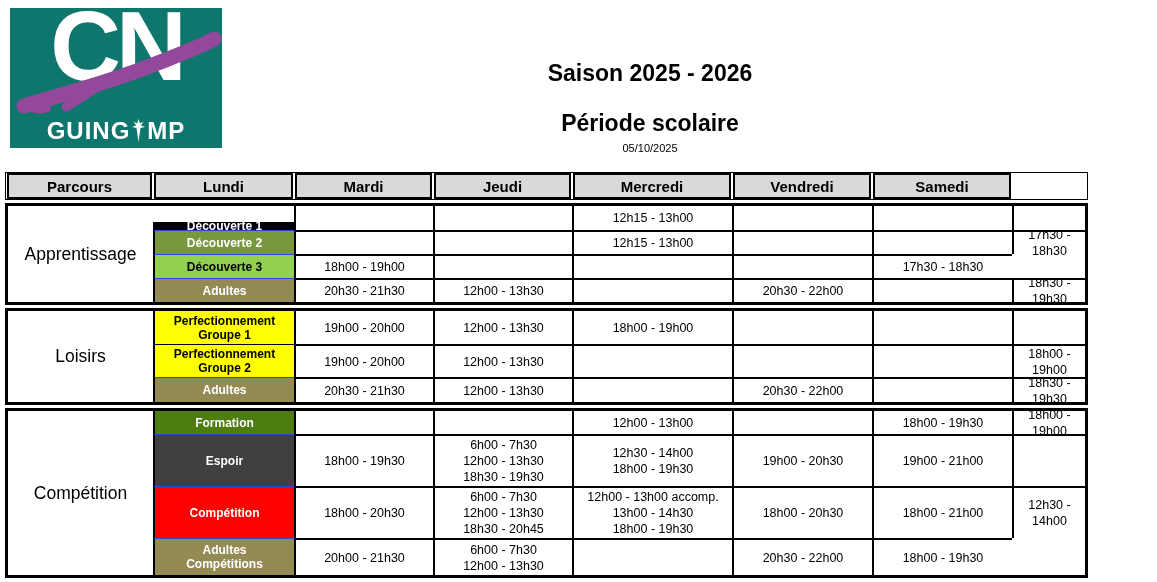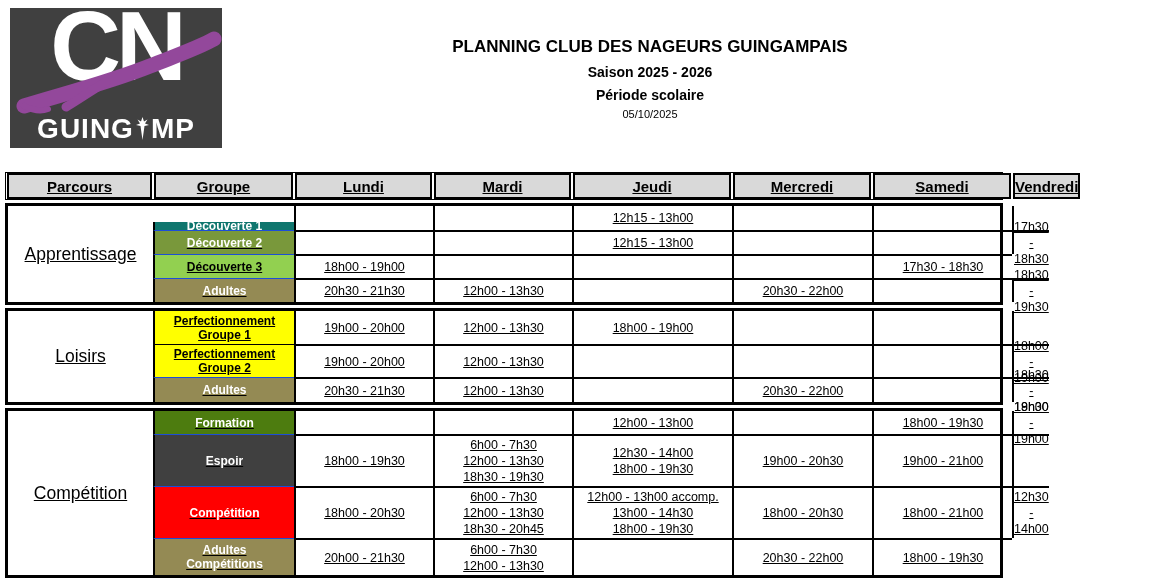--- a/index.html
+++ b/index.html
@@ -9,46 +9,46 @@
     background: #ffffff;
     font-family: "Liberation Sans", sans-serif;
     color: #000;
     overflow: hidden;
   }
 
   
   .logo {
     position: absolute; left: 10px; top: 8px;
     width: 212px; height: 140px;
-    background: #404040;
+    background: #0f766e;
   }
   .logo-cn {
     position: absolute; top: -14px; left: 0; right: 0;
     text-align: center; color: #fff;
     font-weight: 700; font-size: 98px; line-height: 1.08;
     letter-spacing: -5px;
   }
   .logo-city {
     position: absolute; bottom: 3px; left: 0; right: 0;
     display: flex; align-items: center; justify-content: center; gap: 1px;
-    color: #fff; font-weight: 700; font-size: 28px; letter-spacing: 1px;
+    color: #fff; font-weight: 700; font-size: 24px; letter-spacing: 1px;
   }
   .logo-swimmer { position: absolute; inset: 0; pointer-events: none; }
 
   
   .titleblock {
     position: absolute; left: 320px; top: 37px; width: 660px;
     text-align: center;
   }
   .title-main  { font-size: 17px; font-weight: 700; }
-  .title-sub   { font-size: 14px; font-weight: 700; margin-top: 7px; }
+  .title-sub   { font-size: 23px; font-weight: 700; margin-top: 23px; }
   .title-date  { font-size: 11px; margin-top: 5px; }
 
   
-  .tablewrap { position: absolute; left: 5px; top: 172px; width: 998px; text-decoration: underline; }
+  .tablewrap { position: absolute; left: 5px; top: 172px; width: 1083px; }
 
   .hgrid {
     display: grid;
     grid-template-columns: 147px 141px 139px 139px 160px 140px 140px 1fr;
     border: 1px solid #000;
     height: 28px;
     margin-bottom: 3px;
   }
   .hcell {
     margin: 0 1px;
@@ -105,43 +105,41 @@
   <div class="logo-city">
     <span>GUING</span>
     <svg width="15" height="24" viewBox="0 0 15 24">
       <path fill="#fff" d="M7.5,0 L9,4.5 L12.5,2.5 L10,6.5 L14,8 L9.5,9 L7.5,23 L5.5,9 L1,8 L5,6.5 L2.5,2.5 L6,4.5 Z"></path>
     </svg>
     <span>MP</span>
   </div>
 </div>
 
 <div class="titleblock">
-  <div class="title-main">PLANNING CLUB DES NAGEURS GUINGAMPAIS</div>
   <div class="title-sub">Saison 2025 - 2026</div>
   <div class="title-sub">Période scolaire</div>
   <div class="title-date">05/10/2025</div>
 </div>
 
 <div class="tablewrap">
 
   <div class="hgrid">
     <div class="hcell">Parcours</div>
-    <div class="hcell">Groupe</div>
     <div class="hcell">Lundi</div>
     <div class="hcell">Mardi</div>
     <div class="hcell">Jeudi</div>
     <div class="hcell">Mercredi</div>
+    <div class="hcell">Vendredi</div>
     <div class="hcell">Samedi</div>
-    <div class="hcell">Vendredi</div>
   </div>
 
   <div class="section sec-app">
     <div class="parcours">Apprentissage</div>
 
-    <div class="grp" style="background: #0f766e; color: rgb(255, 255, 255); margin-top: 16px;">Découverte 1</div>
+    <div class="grp" style="background: #000000; color: rgb(255, 255, 255); margin-top: 16px;">Découverte 1</div>
     <div class="day"></div>
     <div class="day"></div>
     <div class="day">12h15 - 13h00</div>
     <div class="day"></div>
     <div class="day"></div>
     <div class="day"></div>
 
     <div class="grp gt" style="background: rgb(121, 152, 59); color: rgb(255, 255, 255);">Découverte 2</div>
     <div class="day bt"></div>
     <div class="day bt"></div>

